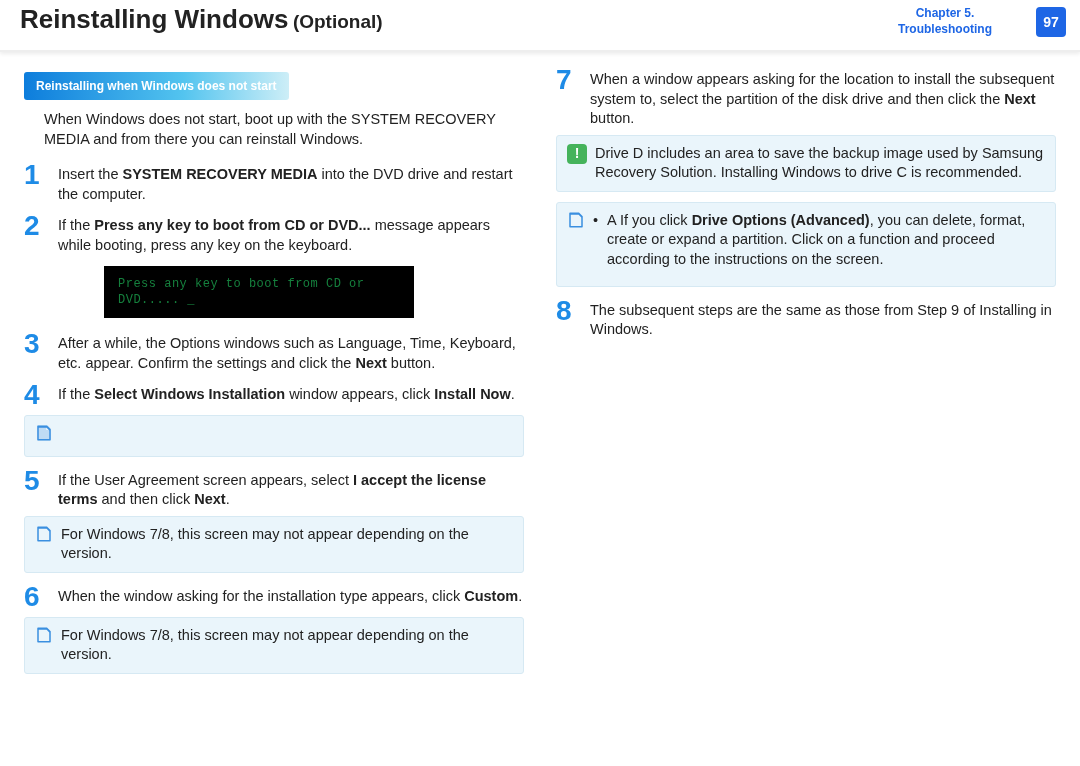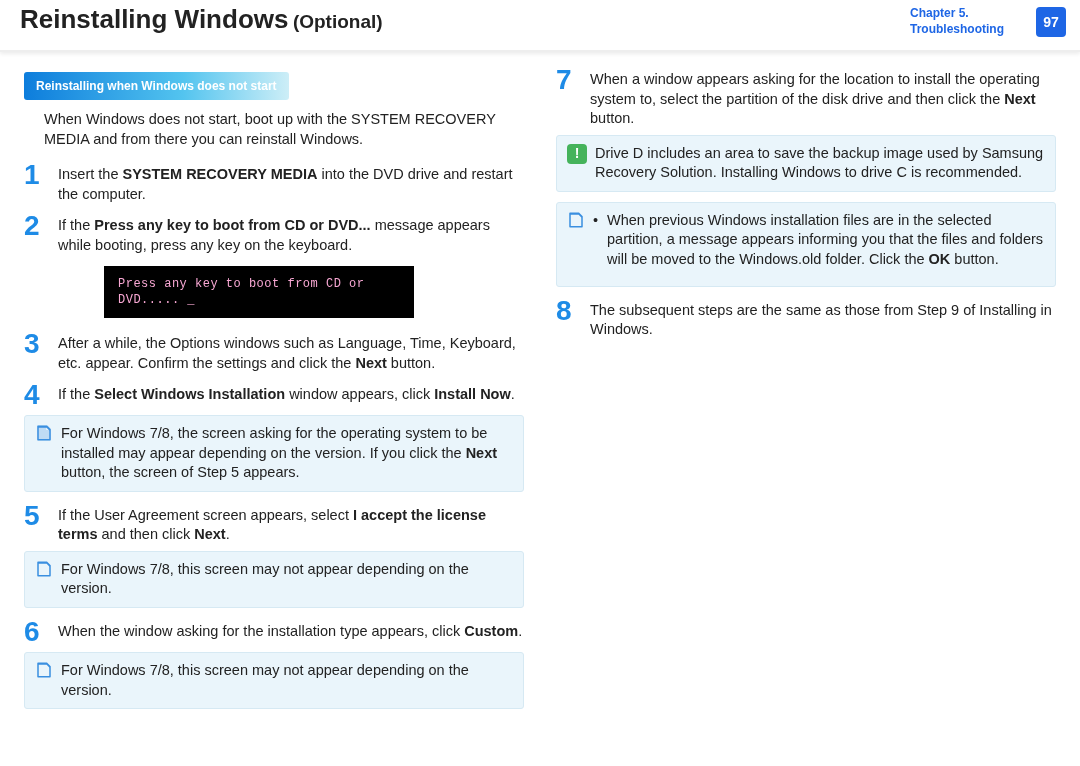--- a/index.html
+++ b/index.html
@@ -19,28 +19,28 @@
     padding: 4px 20px 0 20px;
     box-shadow: 0 2px 4px rgba(0,0,0,0.08);
     margin-bottom: 8px;
   }
   .topbar-title { font-size: 26px; font-weight: 700; }
   .topbar-sub { font-size: 19px; font-weight: 600; }
   .topbar-right {
     position: absolute;
     right: 14px;
     top: 6px;
-    text-align: left;
+    text-align: center;
     color: #1e66e5;
     font-size: 12px;
     font-weight: 700;
     line-height: 1.3;
     display: flex;
     align-items: center;
-    gap: 0;
+    gap: 12px;
   }
   .page-badge {
     background: #1e66e5;
     color: #fff;
     width: 30px;
     height: 30px;
     border-radius: 4px;
     display: flex;
     align-items: center;
     justify-content: center;
@@ -104,21 +104,21 @@
     color: #fff;
     font-weight: 700;
     font-size: 14px;
     border-radius: 4px;
     display: flex;
     align-items: center;
     justify-content: center;
   }
   .boot-shot {
     background: #000;
-    color: #f9a8d4;
+    color: #15803d;
     font-family: "Courier New", monospace;
     font-size: 12px;
     padding: 10px 14px;
     margin: 10px 0 12px 80px;
     width: 310px;
     letter-spacing: 0.5px;
     break-inside: avoid;
   }
   ul.bullets { list-style: none; padding-left: 0; }
   ul.bullets li { position: relative; padding-left: 14px; margin-bottom: 8px; }
@@ -181,23 +181,20 @@
   </div>
 
   
   <div class="note">
     <div class="icon">
       <svg class="note-svg" viewBox="0 0 24 24">
           <path fill="#3a8fe0" d="M3 2h14l4 4v16H3zM15 3v5h5" opacity="0.25"></path>
           <path fill="#3a8fe0" d="M20 22H4a1 1 0 0 1-1-1V3a1 1 0 0 1 1-1h12l5 5v14a1 1 0 0 1-1 1zM5 20h14V8.5L15.5 5H5z"></path>
         </svg>
     </div>
-    <div class="note-body">
-      <span>For Windows 7/8, the screen asking for the operating system to be installed may appear depending on the version. If you click the </span><b>Next</b><span> button, the screen of Step 5 appears.</span>
-    </div>
   </div>
 
   
   <div class="step">
     <div class="step-num">5</div>
     <div class="step-body">
       <span>If the User Agreement screen appears, select </span><b>I accept the license terms</b><span> and then click </span><b>Next</b><span>.</span>
     </div>
   </div>
 
@@ -225,39 +222,39 @@
           <path fill="#3a8fe0" d="M20 22H4a1 1 0 0 1-1-1V3a1 1 0 0 1 1-1h12l5 5v14a1 1 0 0 1-1 1zM5 20h14V8.5L15.5 5H5z"></path>
         </svg>
     </div>
     <div class="note-body">For Windows 7/8, this screen may not appear depending on the version.</div>
   </div>
 
   
   <div class="step">
     <div class="step-num">7</div>
     <div class="step-body">
-      <span>When a window appears asking for the location to install the operating system to, select the partition of the disk drive and then click the </span><b>Next</b><span> button.</span>
+      <span>When a window appears asking for the location to install the subsequent system to, select the partition of the disk drive and then click the </span><b>Next</b><span> button.</span>
     </div>
   </div>
 
   <div class="note">
     <div class="warn-icon">!</div>
     <div class="note-body">Drive D includes an area to save the backup image used by Samsung Recovery Solution. Installing Windows to drive C is recommended.</div>
   </div>
 
   <div class="note">
     <div class="icon">
       <svg class="note-svg" viewBox="0 0 24 24">
           <path fill="#3a8fe0" d="M20 22H4a1 1 0 0 1-1-1V3a1 1 0 0 1 1-1h12l5 5v14a1 1 0 0 1-1 1zM5 20h14V8.5L15.5 5H5z"></path>
         </svg>
     </div>
     <div class="note-body">
       <ul class="bullets">
         <li>
-          <span>When previous Windows installation files are in the selected partition, a message appears informing you that the files and folders will be moved to the Windows.old folder. Click the </span><b>OK</b><span> button.</span>
+          <span>A If you click </span><b>Drive Options (Advanced)</b><span>, you can delete, format, create or expand a partition. Click on a function and proceed according to the instructions on the screen.</span>
         </li>
       </ul>
     </div>
   </div>
 
   
   <div class="step">
     <div class="step-num">8</div>
     <div class="step-body">The subsequent steps are the same as those from Step 9 of Installing in Windows.</div>
   </div>

